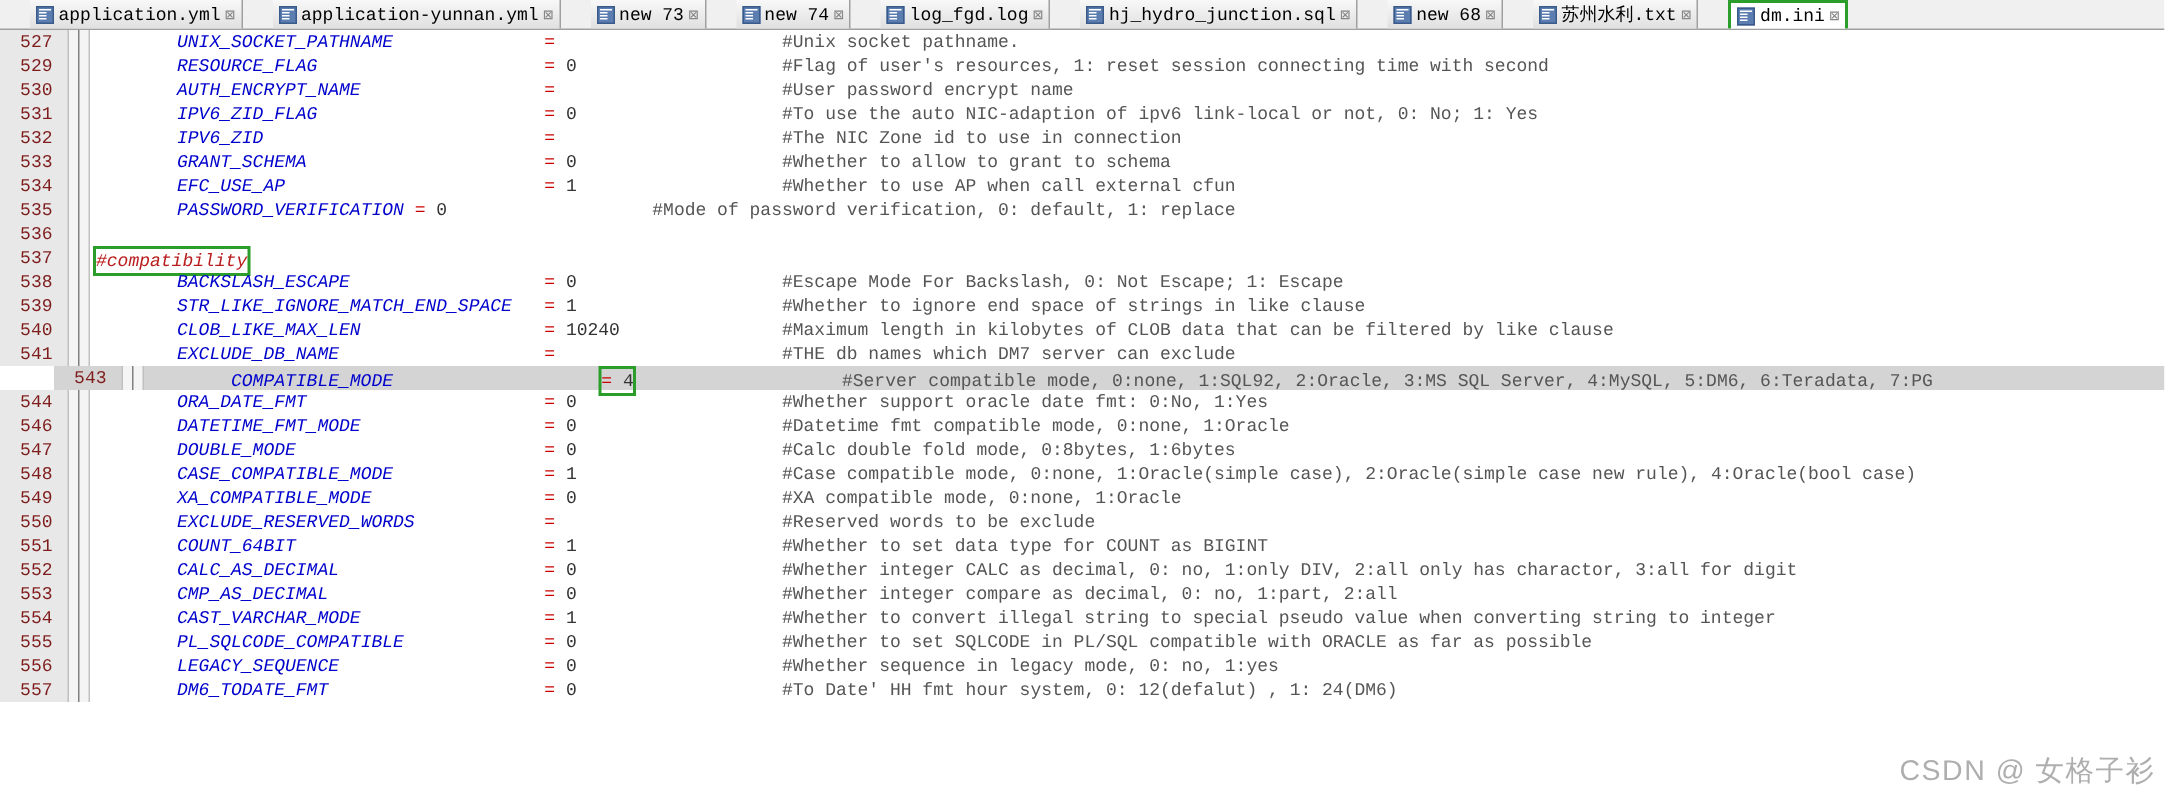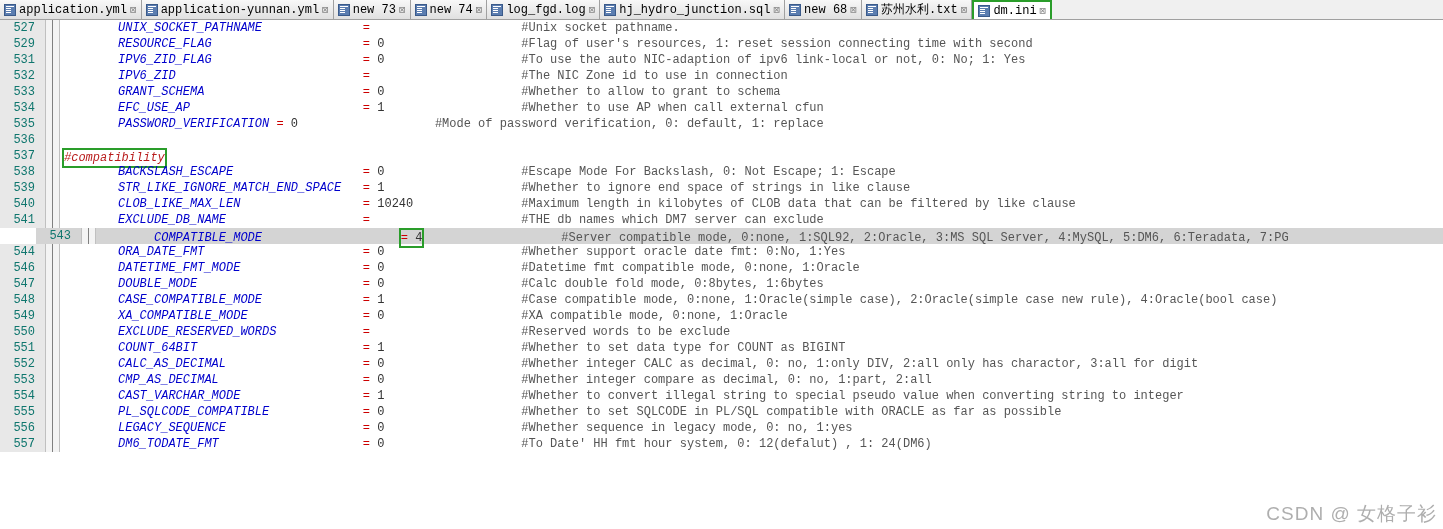--- a/index.html
+++ b/index.html
@@ -18,20 +18,21 @@
   align-items: stretch;
 }
 .tab {
   display: flex;
   align-items: center;
   padding: 0 4px;
   border-right: 1px solid #a0a0a0;
   background: linear-gradient(#f8f8f8,#e0e0e0);
   white-space: nowrap;
   font-family: "SimSun","宋体","Courier New", monospace;
+  margin-left: 20px;
 }
 .tab.active {
   background: #fff;
   border: 2px solid #2a9d2a;
   border-bottom: none;
 }
 .tab .icon {
   width: 12px; height: 12px;
   background: #5b7db0;
   border: 1px solid #3a5a8a;
@@ -62,21 +63,21 @@
 .line {
   display: flex;
   height: 16px;
   line-height: 16px;
   white-space: pre;
 }
 .gutter {
   width: 46px;
   text-align: right;
   padding-right: 10px;
-  color: #0f766e;
+  color: #7f1d1d;
   background: #e8e8e8;
   border-right: 1px solid #c0c0c0;
   flex-shrink: 0;
   font-family: "Courier New", monospace;
 }
 .fold {
   width: 14px;
   flex-shrink: 0;
   border-right: 1px solid #c0c0c0;
   background:#f4f4f4;
@@ -153,20 +154,21 @@
     </div>
     <div class="tab active">
       <span class="icon"></span>
       <span>dm.ini</span>
       <span class="close">⊠</span>
     </div>
   </div>
 <div class="editor" id="editor">
   <div class="line"><div class="gutter">527</div><div class="fold"><div class="bar"></div></div><div class="code"><span class="pad1"></span><span class="name">UNIX_SOCKET_PATHNAME</span><span>              </span><span class="op">= </span><span class="val"></span><span>                    </span><span class="cmt">#Unix socket pathname.</span></div></div>
     <div class="line"><div class="gutter">529</div><div class="fold"><div class="bar"></div></div><div class="code"><span class="pad1"></span><span class="name">RESOURCE_FLAG</span><span>                     </span><span class="op">= </span><span class="val">0</span><span>                   </span><span class="cmt">#Flag of user's resources, 1: reset session connecting time with second</span></div></div>
+    <div class="line"><div class="gutter">530</div><div class="fold"><div class="bar"></div></div><div class="code"><span class="pad1"></span><span class="name">AUTH_ENCRYPT_NAME</span><span>                 </span><span class="op">= </span><span class="val"></span><span>                    </span><span class="cmt">#User password encrypt name</span></div></div>
     <div class="line"><div class="gutter">531</div><div class="fold"><div class="bar"></div></div><div class="code"><span class="pad1"></span><span class="name">IPV6_ZID_FLAG</span><span>                     </span><span class="op">= </span><span class="val">0</span><span>                   </span><span class="cmt">#To use the auto NIC-adaption of ipv6 link-local or not, 0: No; 1: Yes</span></div></div>
     <div class="line"><div class="gutter">532</div><div class="fold"><div class="bar"></div></div><div class="code"><span class="pad1"></span><span class="name">IPV6_ZID</span><span>                          </span><span class="op">= </span><span class="val"></span><span>                    </span><span class="cmt">#The NIC Zone id to use in connection</span></div></div>
     <div class="line"><div class="gutter">533</div><div class="fold"><div class="bar"></div></div><div class="code"><span class="pad1"></span><span class="name">GRANT_SCHEMA</span><span>                      </span><span class="op">= </span><span class="val">0</span><span>                   </span><span class="cmt">#Whether to allow to grant to schema</span></div></div>
     <div class="line"><div class="gutter">534</div><div class="fold"><div class="bar"></div></div><div class="code"><span class="pad1"></span><span class="name">EFC_USE_AP</span><span>                        </span><span class="op">= </span><span class="val">1</span><span>                   </span><span class="cmt">#Whether to use AP when call external cfun</span></div></div>
     <div class="line"><div class="gutter">535</div><div class="fold"><div class="bar"></div></div><div class="code"><span class="pad1"></span><span class="name">PASSWORD_VERIFICATION</span><span> </span><span class="op">= </span><span class="val">0</span><span>                   </span><span class="cmt">#Mode of password verification, 0: default, 1: replace</span></div></div>
     <div class="line"><div class="gutter">536</div><div class="fold"><div class="bar"></div></div><div class="code"> </div></div>
     <div class="line"><div class="gutter">537</div><div class="fold"><div class="bar"></div></div><div class="code"><span class="gray box-green">#compatibility</span></div></div>
     <div class="line"><div class="gutter">538</div><div class="fold"><div class="bar"></div></div><div class="code"><span class="pad1"></span><span class="name">BACKSLASH_ESCAPE</span><span>                  </span><span class="op">= </span><span class="val">0</span><span>                   </span><span class="cmt">#Escape Mode For Backslash, 0: Not Escape; 1: Escape</span></div></div>
     <div class="line"><div class="gutter">539</div><div class="fold"><div class="bar"></div></div><div class="code"><span class="pad1"></span><span class="name">STR_LIKE_IGNORE_MATCH_END_SPACE</span><span>   </span><span class="op">= </span><span class="val">1</span><span>                   </span><span class="cmt">#Whether to ignore end space of strings in like clause</span></div></div>
     <div class="line"><div class="gutter">540</div><div class="fold"><div class="bar"></div></div><div class="code"><span class="pad1"></span><span class="name">CLOB_LIKE_MAX_LEN</span><span>                 </span><span class="op">= </span><span class="val">10240</span><span>               </span><span class="cmt">#Maximum length in kilobytes of CLOB data that can be filtered by like clause</span></div></div>

